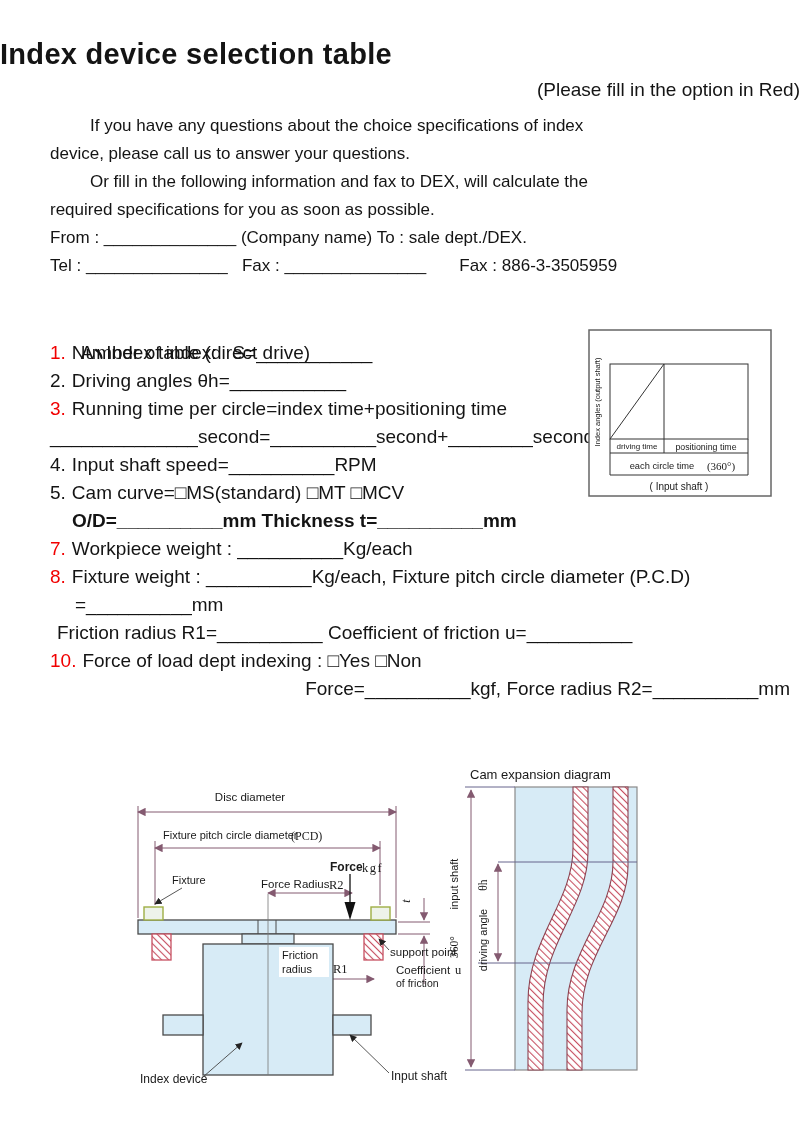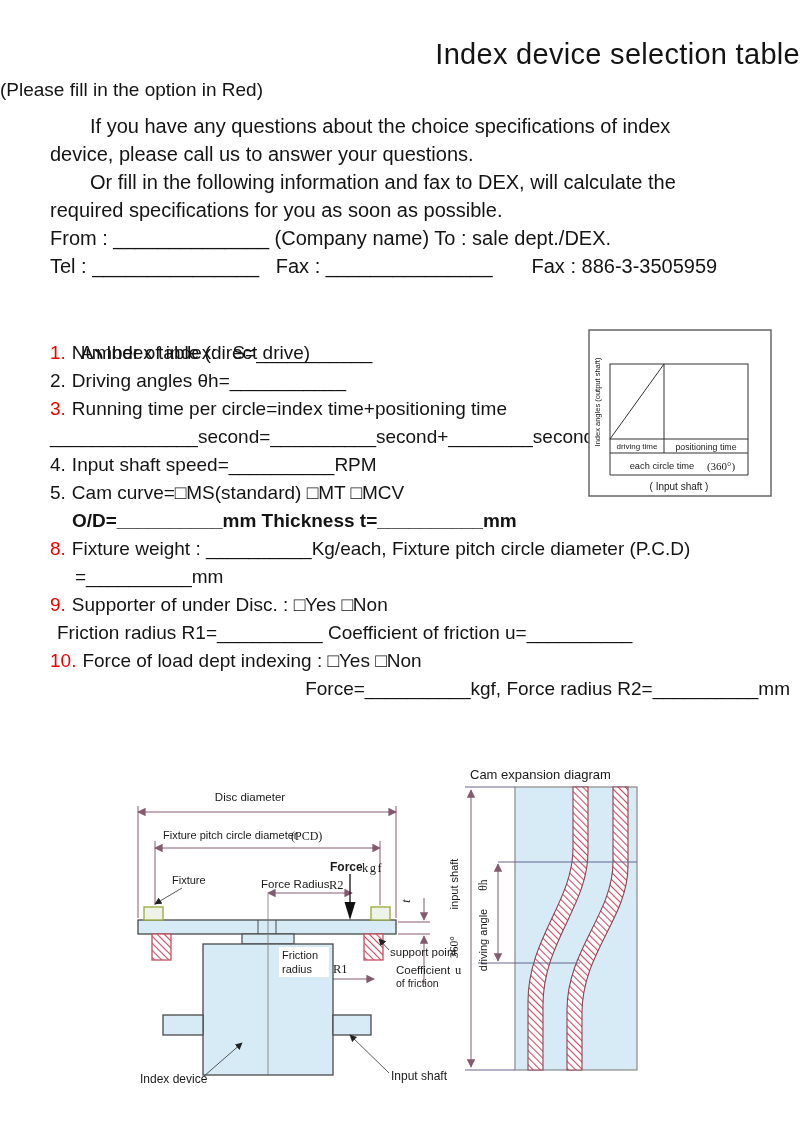--- a/index.html
+++ b/index.html
@@ -1,21 +1,21 @@
 <!DOCTYPE html>
 <html style="--red: #f10000; --blue: #d7ebf6; --hatch: #c75062; --dim: #845a70;"><head>
 <meta charset="utf-8">
 <style>
   html,body{margin:0;padding:0;background:#ffffff;}
   .page{position:relative;width:800px;height:1130px;background:#fff;overflow:hidden;
         font-family:"Liberation Sans","DejaVu Sans",sans-serif;color:#141414;}
-  .title{position:absolute;top:38px;left:0;width:100%;text-align:right;
-         font-size:29px;font-weight:normal;letter-spacing:.3px;}
-  .subtitle{position:absolute;top:79px;left:0;width:100%;text-align:left;font-size:19px;}
-  .textblock{position:absolute;left:50px;top:112px;width:720px;font-size:20px;line-height:28px;}
+  .title{position:absolute;top:38px;left:0;width:100%;text-align:left;
+         font-size:29px;font-weight:bold;letter-spacing:.3px;}
+  .subtitle{position:absolute;top:79px;left:0;width:100%;text-align:right;font-size:19px;}
+  .textblock{position:absolute;left:50px;top:112px;width:720px;font-size:17px;line-height:28px;}
   .textblock div{white-space:pre;height:28px;}
   .ind{text-indent:40px;}
   .sa{position:absolute;left:50px;top:311px;width:740px;font-size:19px;line-height:28px;}
   .sa .line{white-space:pre;height:28px;}
   .num{margin-right:6px;}
   .red{color:var(--red,#f10000);}
   .c0{padding-left:0;} .c1{padding-left:22px;font-weight:bold;} .c2{padding-left:25px;}
   .c3{padding-left:7px;} .c4{padding-left:13px;text-align:right;}
   .comma-svg{display:inline-block;width:13px;height:15px;vertical-align:-2px;}
   svg text{font-family:"Liberation Sans","DejaVu Sans",sans-serif;fill:#1a1a1a;}
@@ -47,23 +47,23 @@
           <path d="M3,4 Q8,7 8.5,12" fill="none" stroke="#141414" stroke-width="2.2" stroke-linecap="round"></path>
         </svg><span>Index table (direct drive)</span>
     </div>
     <div class="line"><span class="num red">1.</span><span>Number of index:   S=___________</span></div>
     <div class="line"><span class="num">2.</span><span>Driving angles θh=___________</span></div>
     <div class="line"><span class="num red">3.</span><span>Running time per circle=index time+positioning time</span></div>
     <div class="line c0"><span>______________second=__________second+________second</span></div>
     <div class="line"><span class="num">4.</span><span>Input shaft speed=__________RPM</span></div>
     <div class="line"><span class="num">5.</span><span>Cam curve=□MS(standard) □MT □MCV</span></div>
     <div class="line c1"><span>O/D=__________mm Thickness t=__________mm</span></div>
+    <div class="line"><span class="num red">7.</span><span>Workpiece weight : __________Kg/each</span></div>
     <div class="line"><span class="num red">8.</span><span>Fixture weight : __________Kg/each, Fixture pitch circle diameter (P.C.D)</span></div>
     <div class="line c2"><span>=__________mm</span></div>
-    <div class="line"><span class="num red">9.</span><span>Supporter of under Disc. : □Yes □Non</span></div>
     <div class="line c3"><span>Friction radius R1=__________ Coefficient of friction u=__________</span></div>
     <div class="line"><span class="num red">10.</span><span>Force of load dept indexing : □Yes □Non</span></div>
     <div class="line c4"><span>Force=__________kgf, Force radius R2=__________mm</span></div>
   </div>
 
   <svg class="minichart" width="184" height="168" viewBox="0 0 184 168">
     <rect x="1" y="1" width="182" height="166" fill="#fff" stroke="#666" stroke-width="1.5"></rect>
     <text transform="rotate(-90 12 73)" x="12" y="73" font-size="7.5" text-anchor="middle">Index angles (output shaft)</text>
     <g stroke="#333" stroke-width="1" fill="none">
       <rect x="22" y="35" width="138" height="75"></rect>

